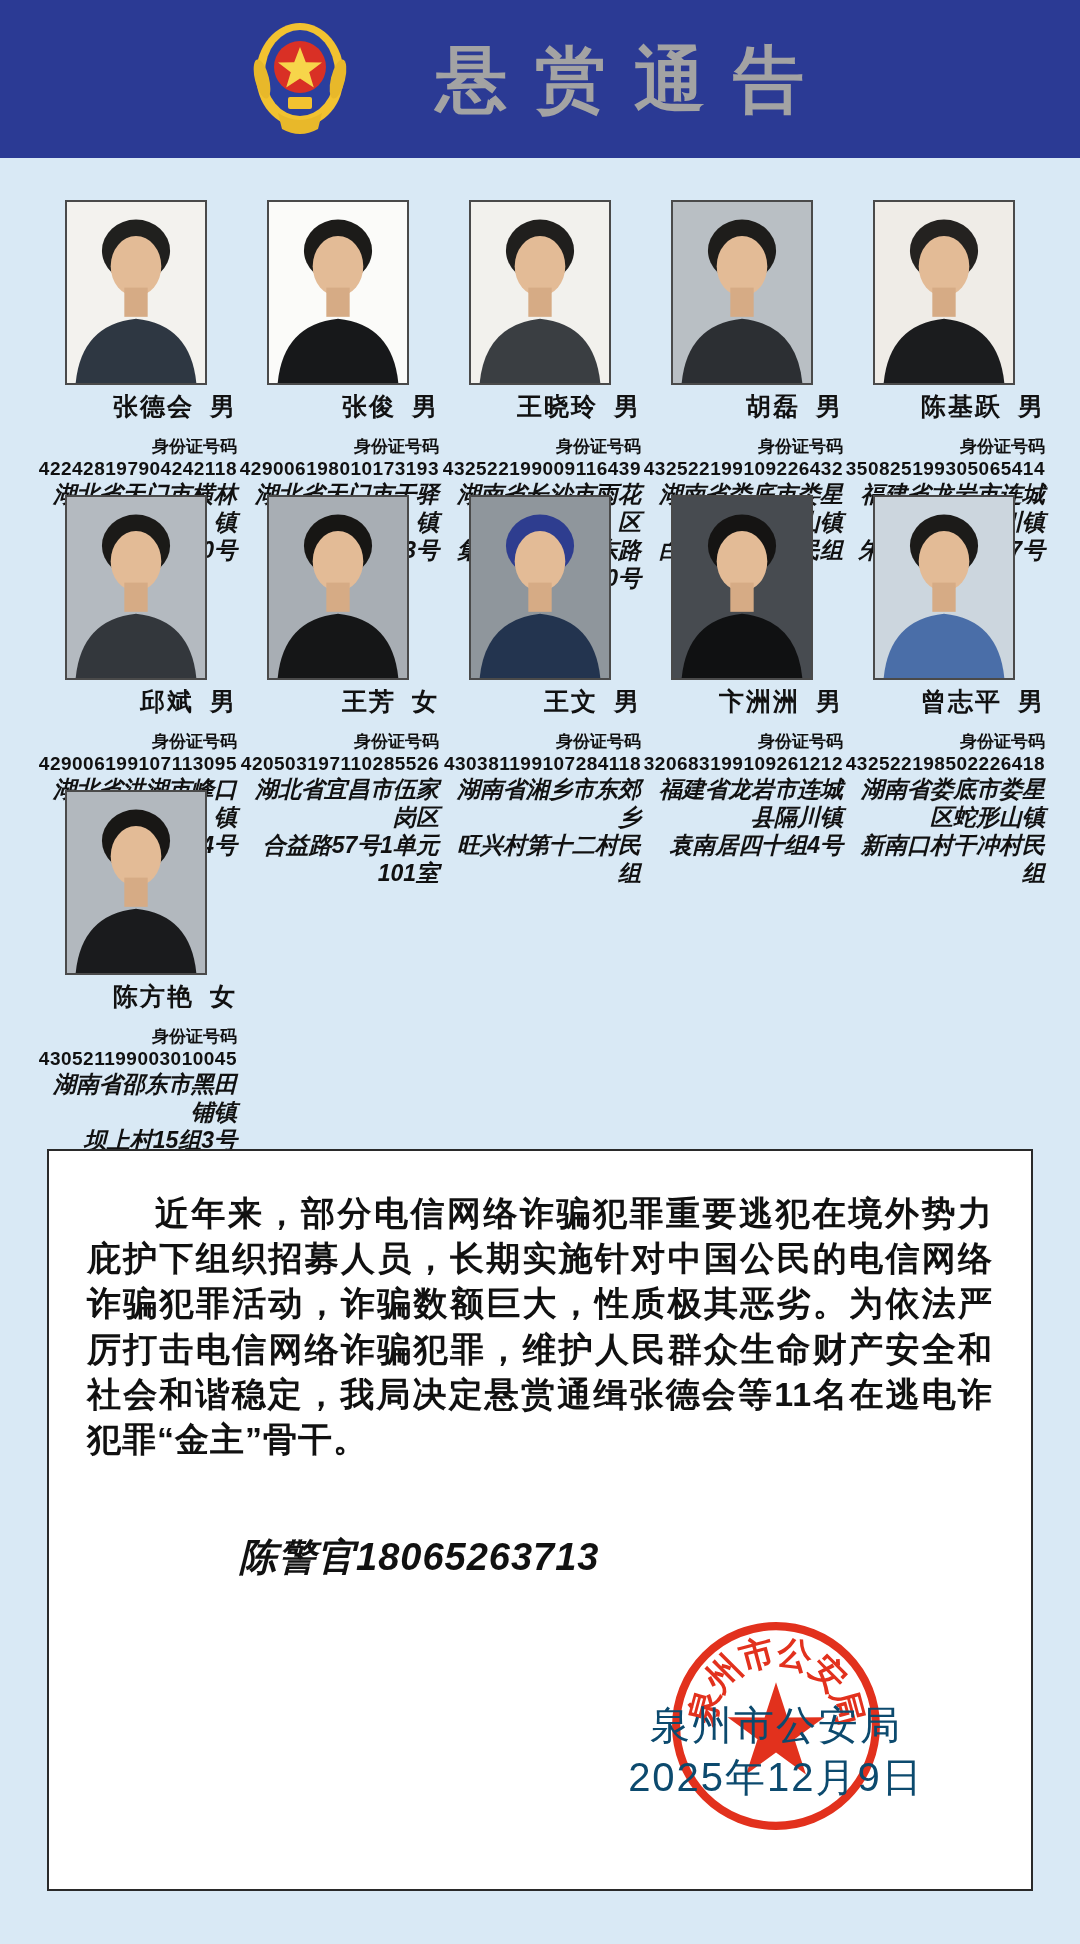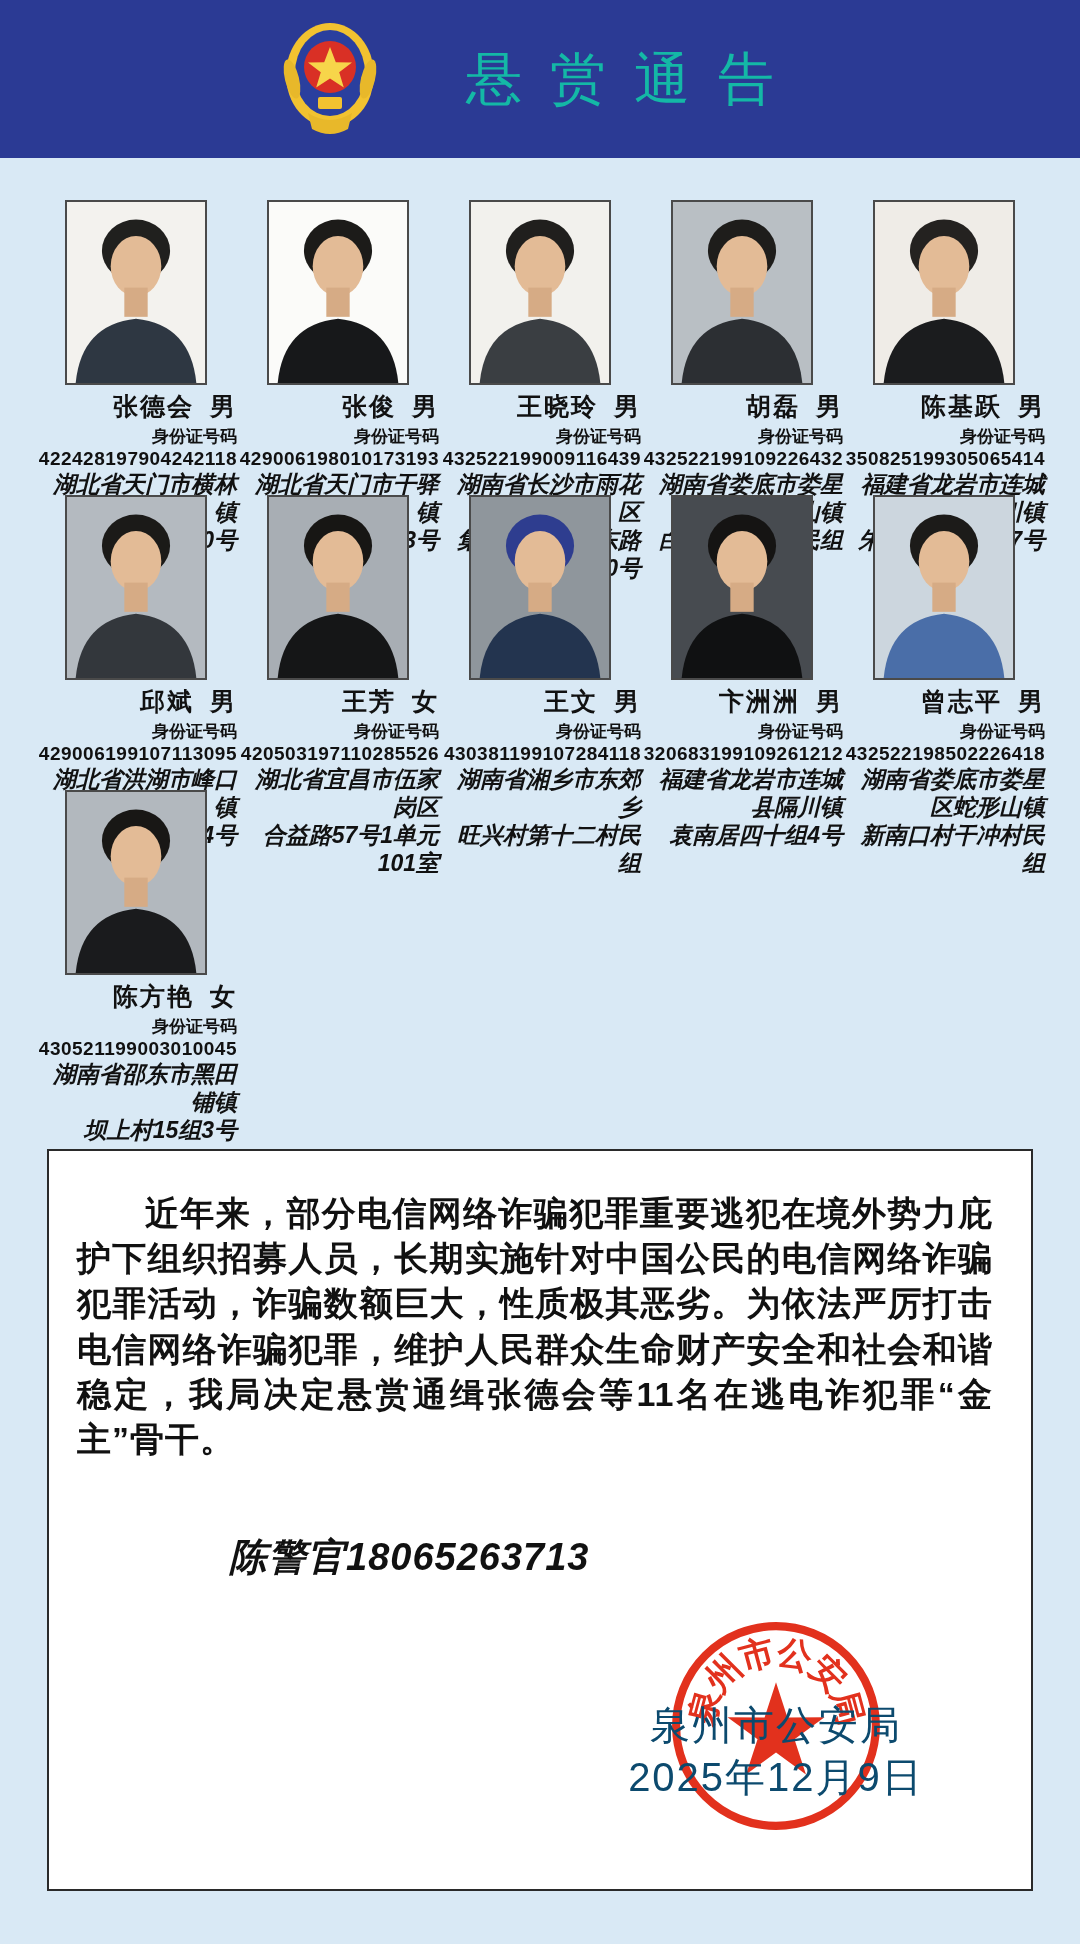--- a/index.html
+++ b/index.html
@@ -9,46 +9,46 @@
     font-family:"Liberation Sans","DejaVu Sans",sans-serif;
     color:#111;
   }
   
   .header{
     height:158px;background:#2b3a94;
     display:flex;align-items:center;justify-content:center;gap:56px;
   }
   .emblem{width:104px;height:128px;flex:0 0 auto;margin-top:4px;}
   .title{
-    color:#14b8a6;font-size:56px;font-weight:400;letter-spacing:28px;
+    color:#a3a3a3;font-size:71px;font-weight:700;letter-spacing:28px;
     line-height:1;white-space:nowrap;text-indent:28px;
   }
   
   .people-grid{
     margin:42px auto 0;width:1010px;
     display:grid;grid-template-columns:repeat(5,202px);
     grid-auto-rows:295px;justify-content:center;
   }
   .person{width:202px;text-align:right;}
   .photo{
     width:142px;height:185px;margin:0 auto;
     border:2px solid #4a4a4a;box-sizing:border-box;
     background:#eee;overflow:hidden;
   }
   .photo svg{display:block;width:100%;height:100%;}
   .name-line{margin-top:5px;font-size:25px;font-weight:800;letter-spacing:2px;}
   .name-line .gap{display:inline-block;width:16px;}
-  .id-label{font-size:17px;font-weight:700;margin-top:2px;}
+  .id-label{font-size:17px;font-weight:700;margin-top:12px;}
   .id-number{font-size:19px;font-weight:700;letter-spacing:0.5px;}
   .addr{font-size:23px;font-weight:700;line-height:1.22;font-style:italic;}
   
   .notice-box{
     position:relative;margin:64px auto 0;width:986px;height:742px;
     box-sizing:border-box;background:#ffffff;border:2px solid #2a2a2a;
-    padding:40px 38px 0 28px;
+    padding:40px 38px 0 38px;
   }
   .notice-box p{
     margin:0;font-size:34px;font-weight:700;line-height:1.33;
     text-indent:2em;letter-spacing:1px;text-align:justify;
   }
   .contact{
     margin-top:66px;font-size:38px;font-weight:800;line-height:1.55;
     letter-spacing:1px;
   }
   .contact .line2{padding-left:152px;font-style:italic;}

